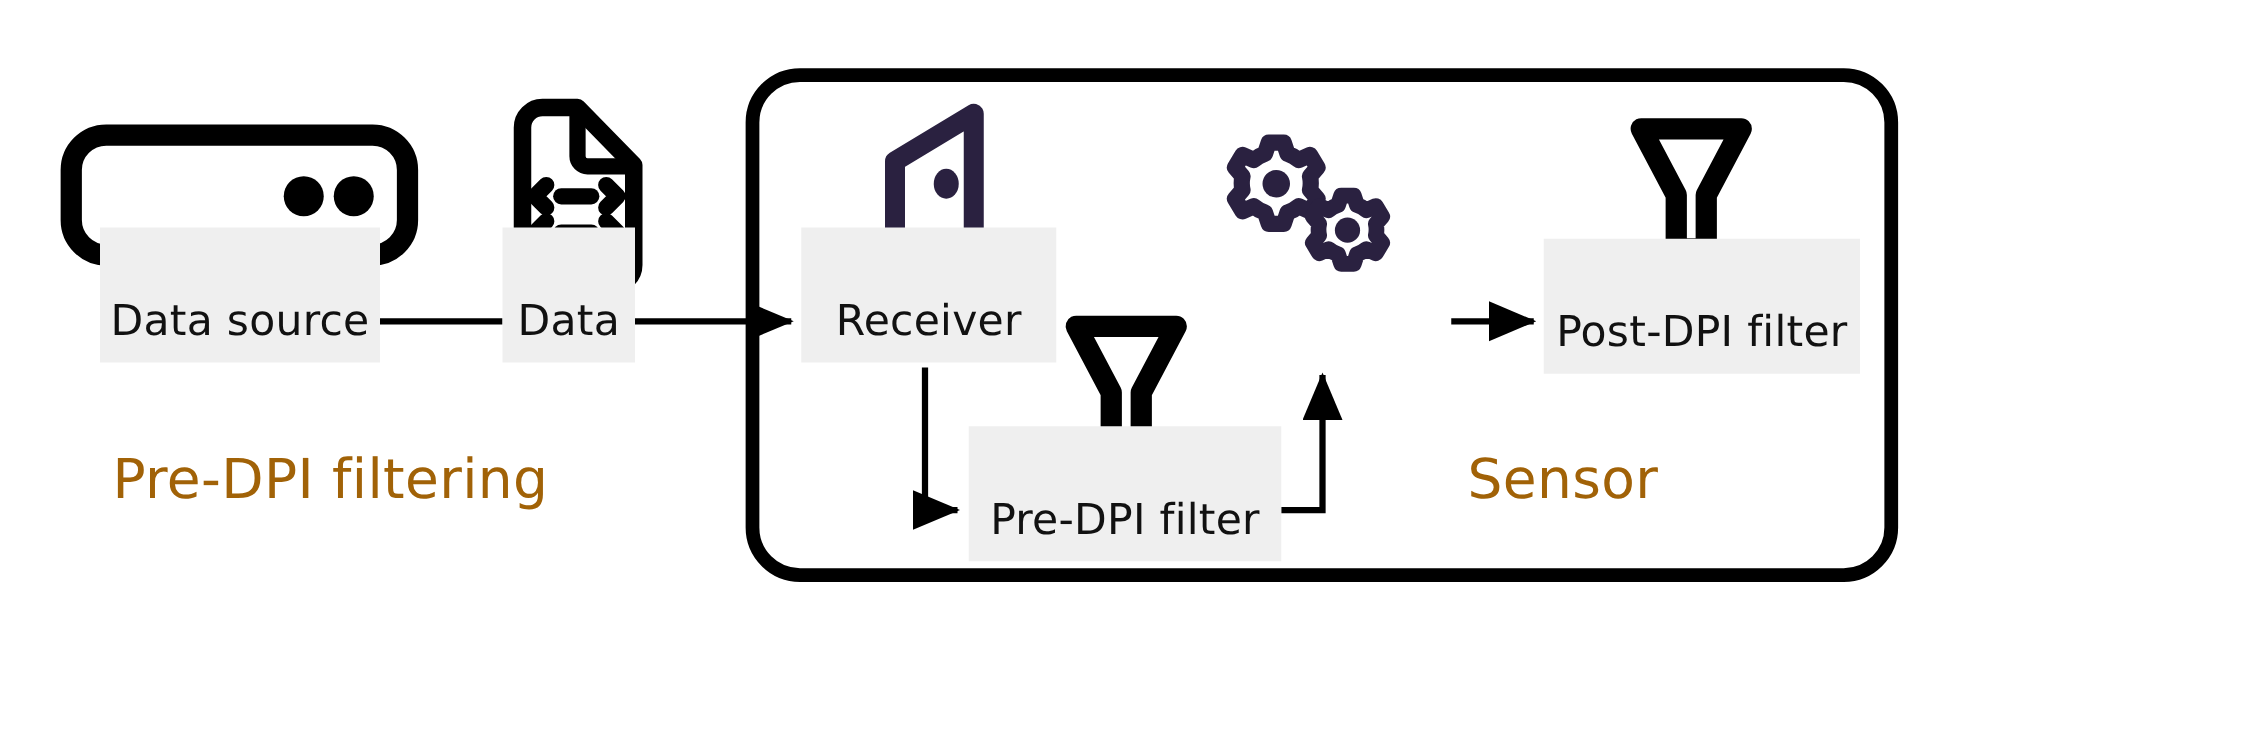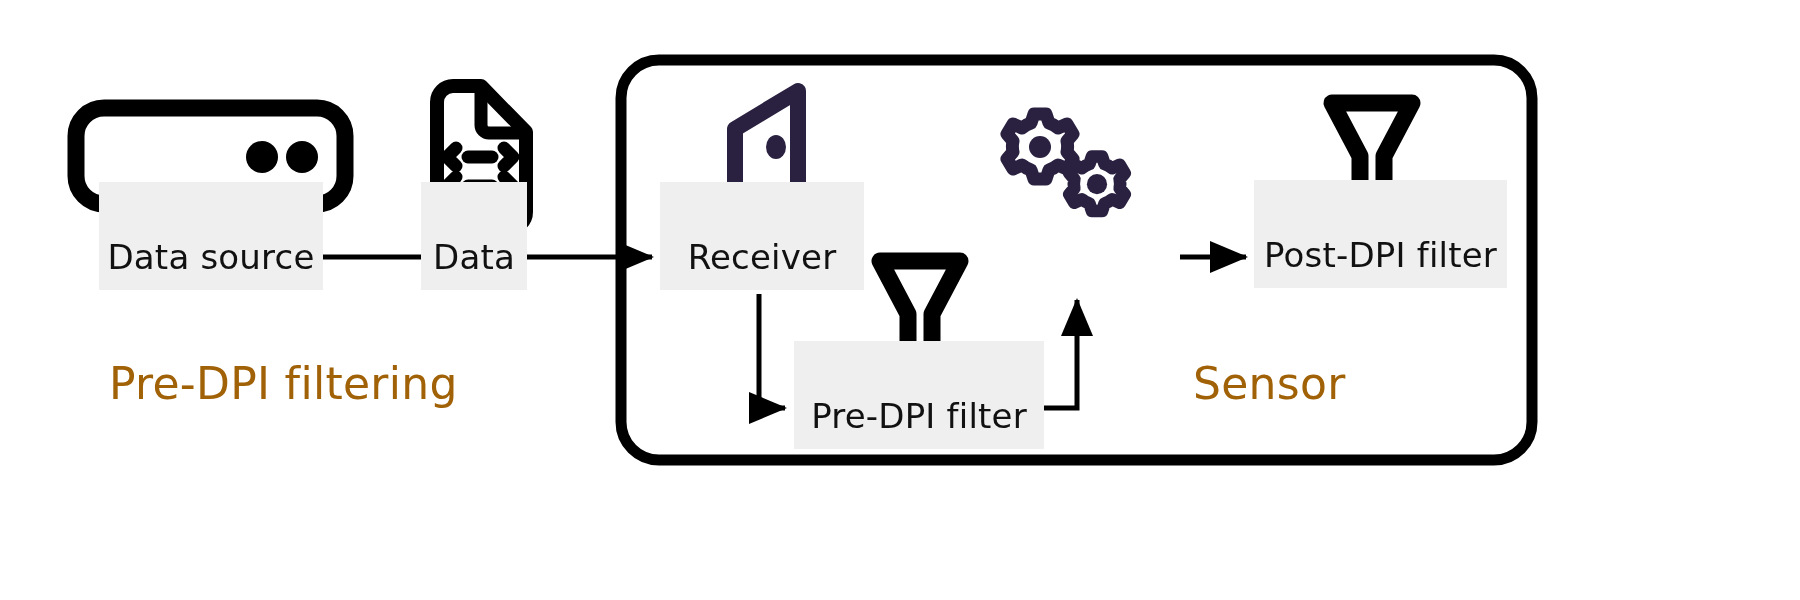--- a/index.html
+++ b/index.html
@@ -10,21 +10,20 @@
   }
   body {
     font-family: "DejaVu Sans", "Liberation Sans", sans-serif;
   }
   #stage {
     position: relative;
     width: 1593px;
     height: 600px;
     background: #ffffff;
     overflow: hidden;
-    margin-left: 19px;
   }
   
   #diagram-svg {
     position: absolute;
     left: 0;
     top: 0;
     width: 1800px;
     height: 600px;
   }
   
@@ -49,21 +48,21 @@
     line-height: 1;
     white-space: nowrap;
     letter-spacing: 0.3px;
   }
   
   #chip-data-source { left: 80px;   top: 182px; width: 224px; height: 108px; }
   #chip-data        { left: 402px;  top: 182px; width: 106px; height: 108px; }
   #chip-receiver    { left: 641px;  top: 182px; width: 204px; height: 108px; text-align: center; }
   #chip-pre-filter  { left: 775px;  top: 341px; width: 250px; height: 108px; }
   #chip-dpi-engine  { left: 955px;  top: 182px; width: 206px; height: 108px; }
-  #chip-post-filter { left: 1235px; top: 180px; width: 253px; height: 108px; }
+  #chip-post-filter { left: 1235px; top: 191px; width: 253px; height: 108px; }
 
   #label-pre-dpi-filtering { left: 90px;  top: 362px; }
   #label-sensor            { left: 1174px; top: 362px; }
 </style>
 </head>
 <body>
 
 <div id="stage">
 
   <svg id="diagram-svg" viewBox="0 0 1800 600">

